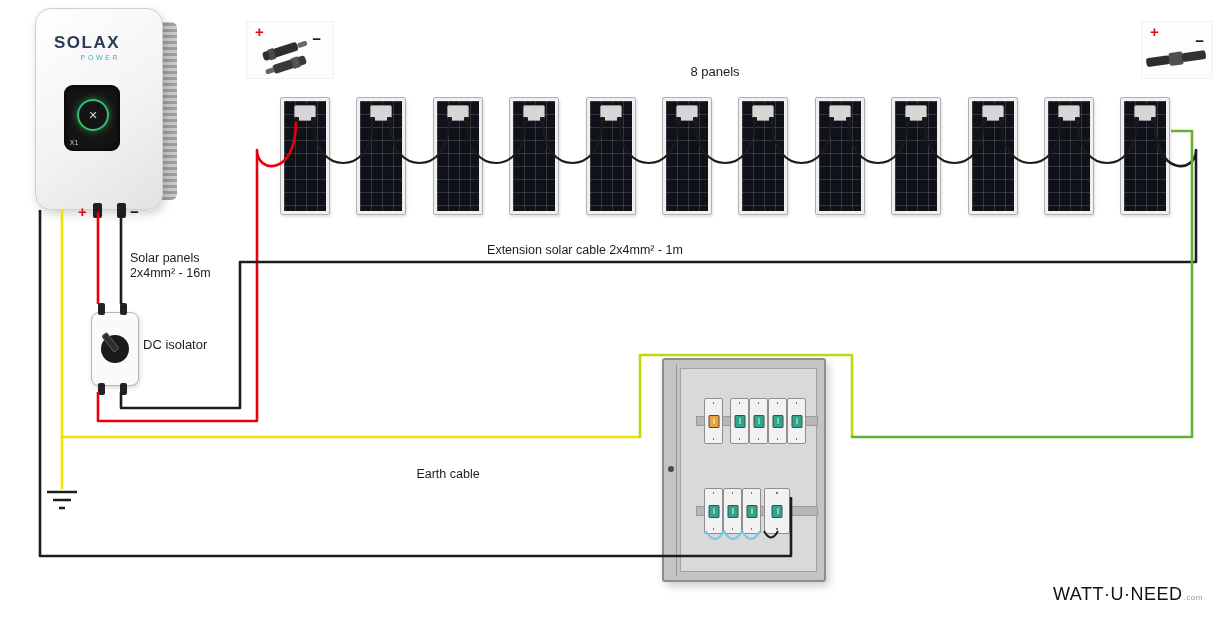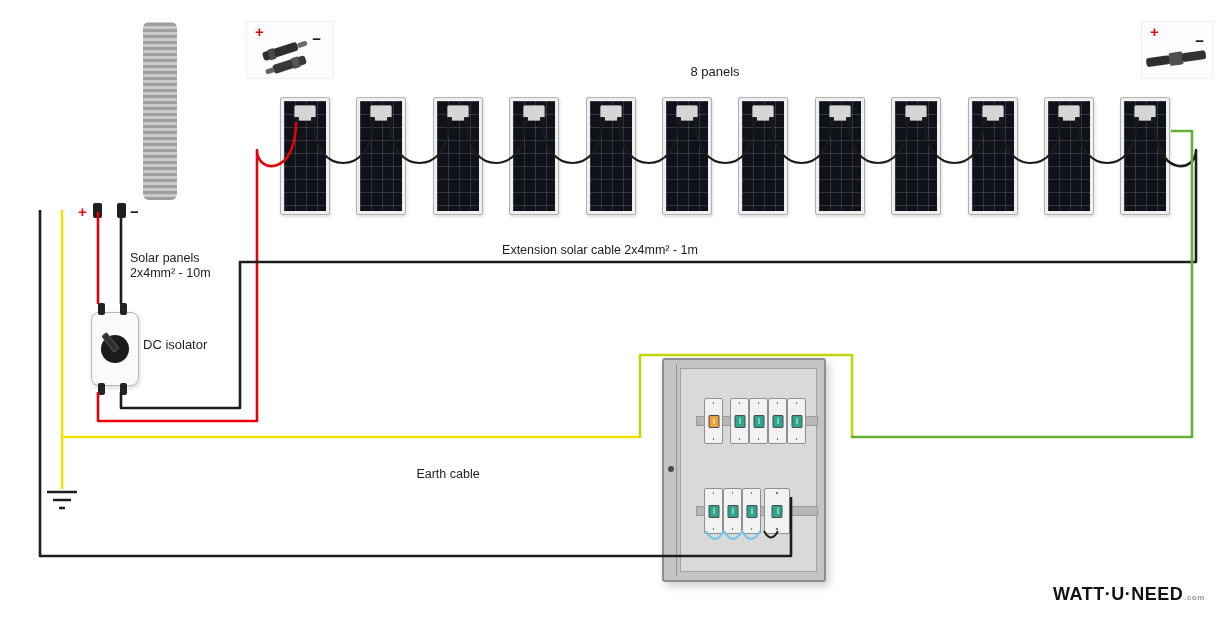--- a/index.html
+++ b/index.html
@@ -84,44 +84,56 @@
   .w{fill:none;stroke-width:2.6;stroke-linejoin:round;}
   .pos{stroke:var(--positive,#e8000d);}
   .neg{stroke:var(--negative,#1c1c1c);}
   .yel{stroke:var(--earth-yellow,#efe400);}
   .lim{stroke:var(--earth-lime,#c3d60a);}
   .grn{stroke:var(--earth-green,#64b12d);}
   .blu{stroke:var(--neutral-blue,#6fc7ee);}
   .thin{stroke-width:2;}
 
   
-  .logo{position:absolute;left:1053px;top:584px;font-weight:bold;font-size:18px;
+  .logo{position:absolute;left:1053px;top:584px;font-weight:normal;font-size:18px;
         letter-spacing:.5px;color:#121212;}
   .logo-com{font-size:8px;color:#999;margin-left:1px;}
 </style>
 </head>
 <body>
 
 <div class="stage">
 
   <div class="inverter">
     <div class="fins"></div>
+    <div class="inv-body">
+      <div class="brand">
+        <div class="brand-main">SOLAX</div>
+        <div class="brand-sub">POWER</div>
+      </div>
+      <div class="display">
+        <div class="ring">
+            <span class="xmark">✕</span>
+          </div>
+        <div class="model">X1</div>
+      </div>
+    </div>
   </div>
   <div class="gland" style="left:93px;top:203px;"></div>
   <div class="gland" style="left:117px;top:203px;"></div>
   <span class="term plus" style="left:78px;top:203px;">+</span>
   <span class="term minus" style="left:130px;top:203px;">−</span>
 
   <div class="lbl" style="left:130px;top:251px;">
     <div>Solar panels</div>
-    <div>2x4mm² - 10m</div>
+    <div>2x4mm² - 16m</div>
   </div>
   <div class="lbl" style="left:143px;top:337px;font-size:13px;">DC isolator</div>
   <div class="lbl center" style="left:645px;top:64px;width:140px;font-size:13px;">8 panels</div>
-  <div class="lbl center" style="left:470px;top:243px;width:260px;">Extension solar cable 2x4mm² - 1m</div>
+  <div class="lbl center" style="left:455px;top:243px;width:260px;">Extension solar cable 2x4mm² - 1m</div>
   <div class="lbl center" style="left:398px;top:421px;width:100px;margin-top:46px;">Earth cable</div>
 
   <div class="isolator">
     <div class="iso-g tl"></div>
     <div class="iso-g tr"></div>
     <div class="iso-g bl"></div>
     <div class="iso-g br"></div>
     <div class="knob">
         <div class="lever"></div>
       </div>

